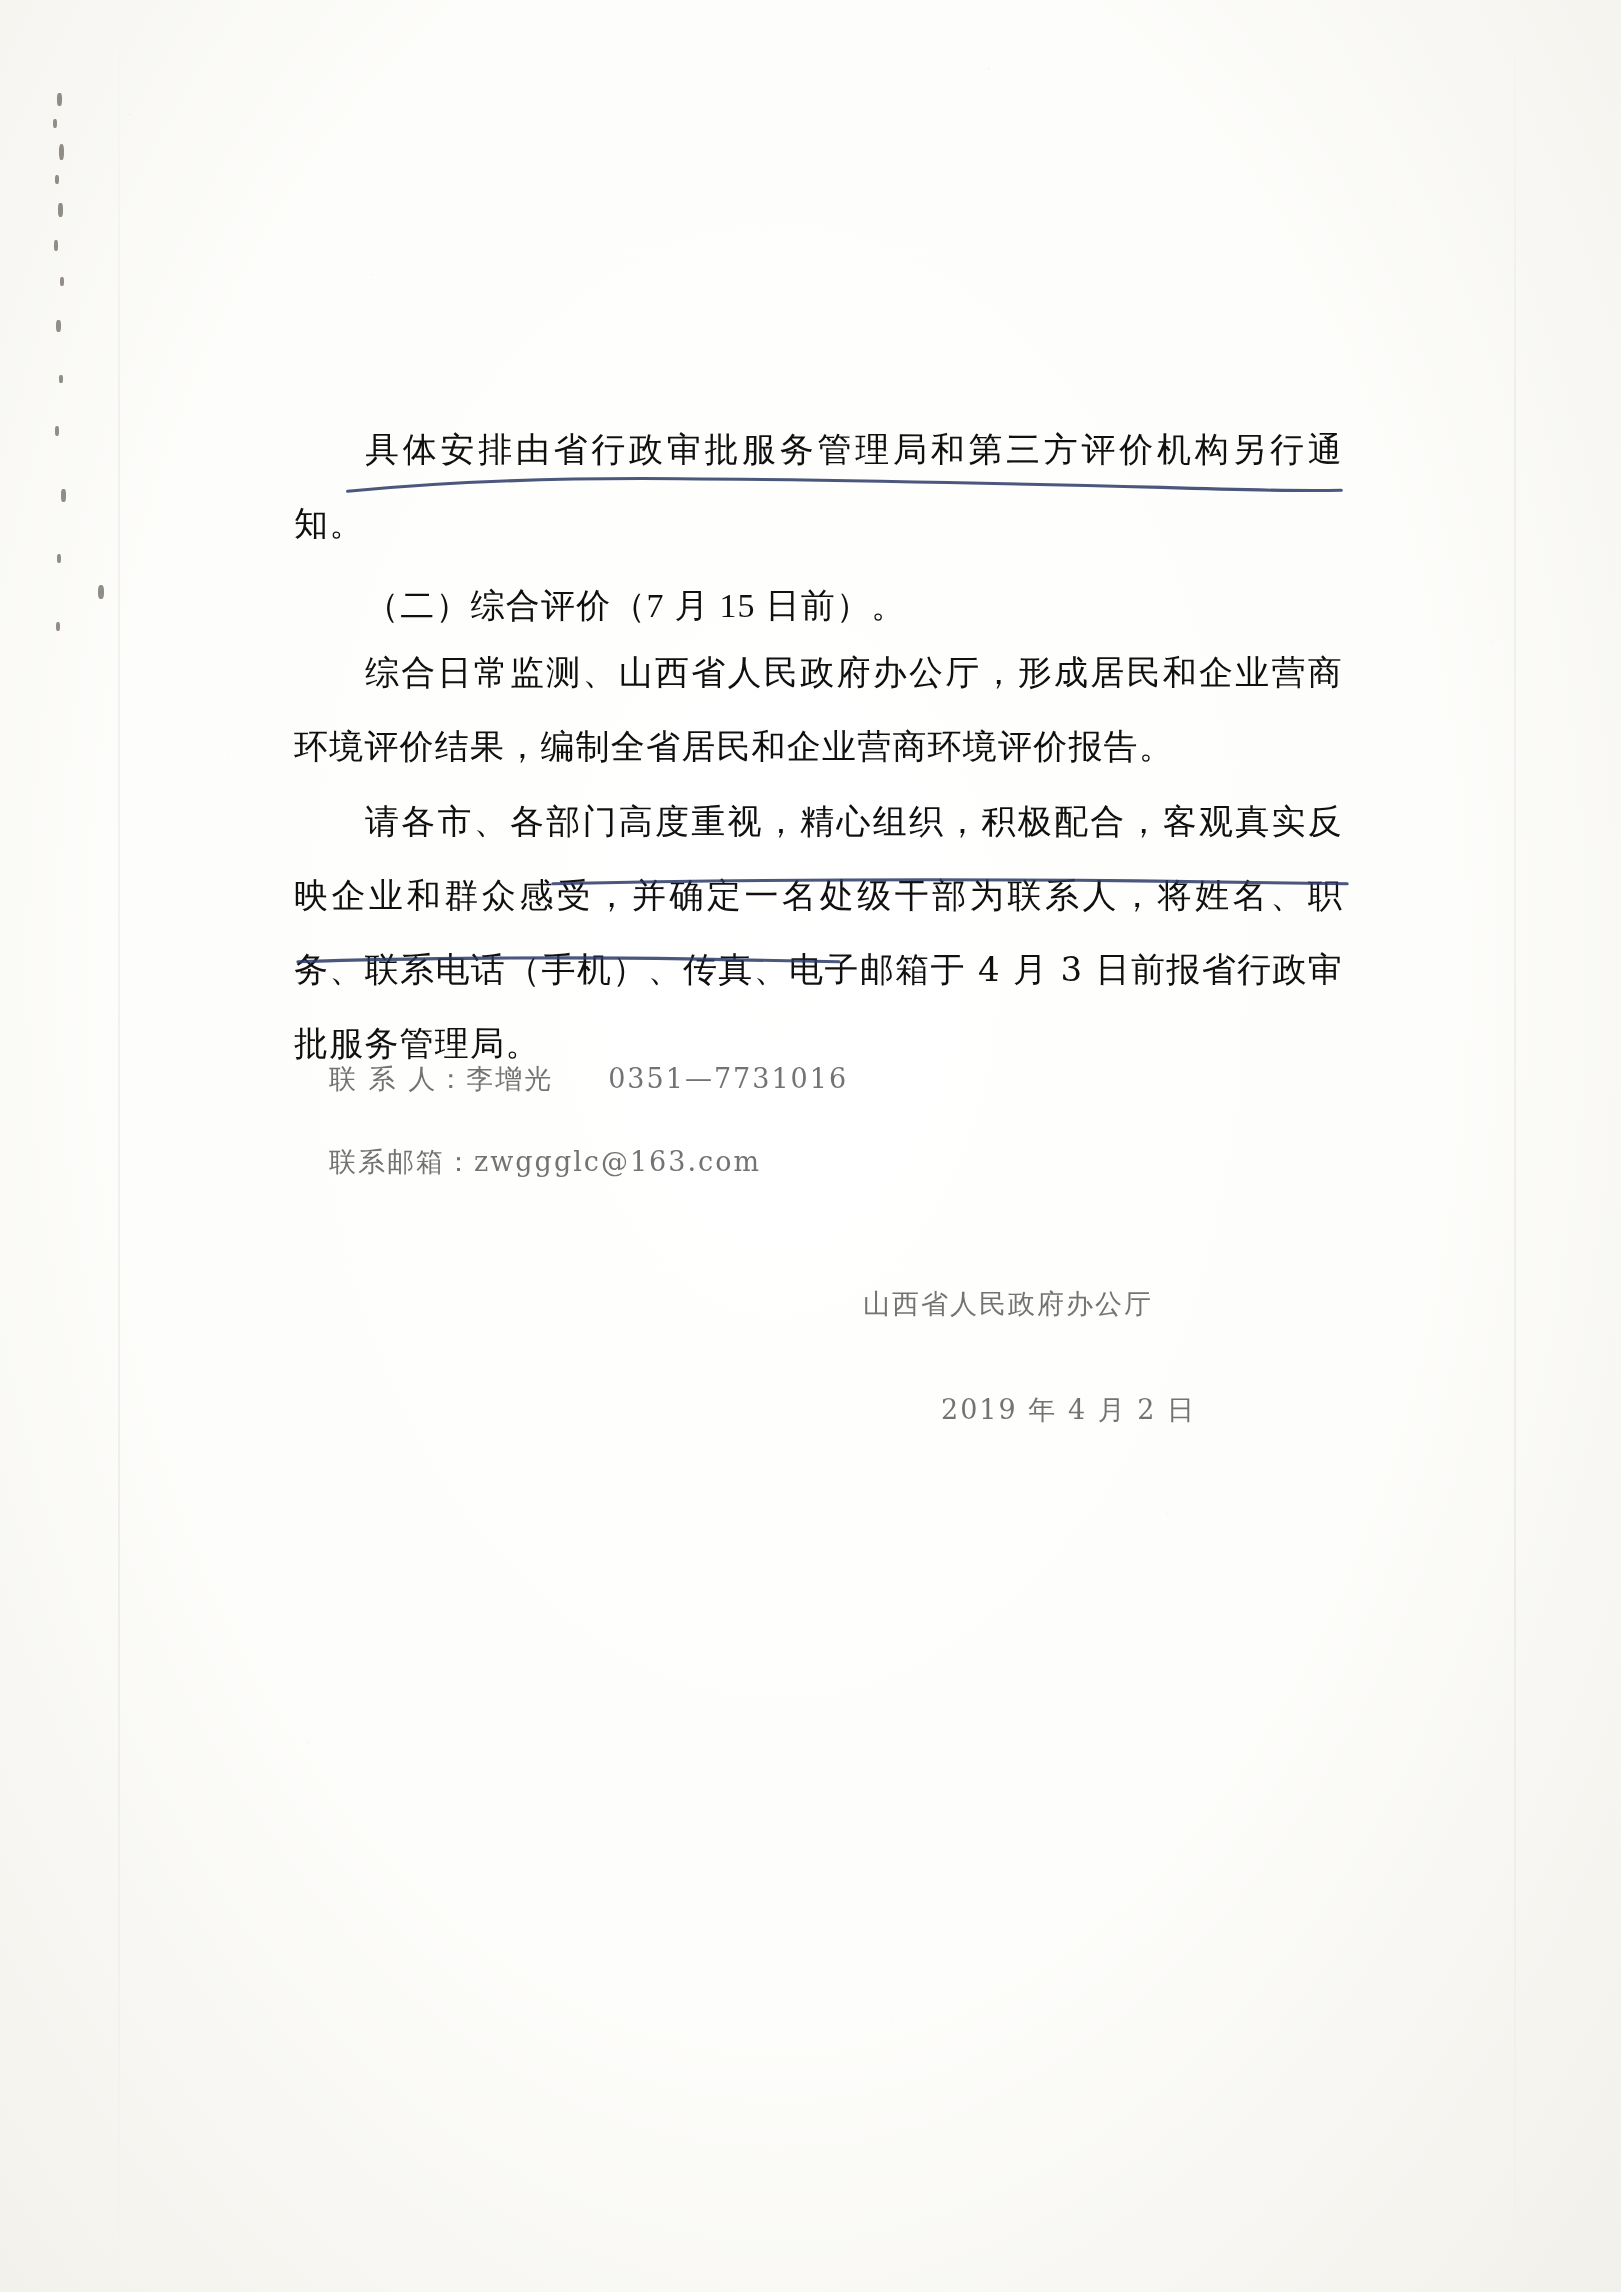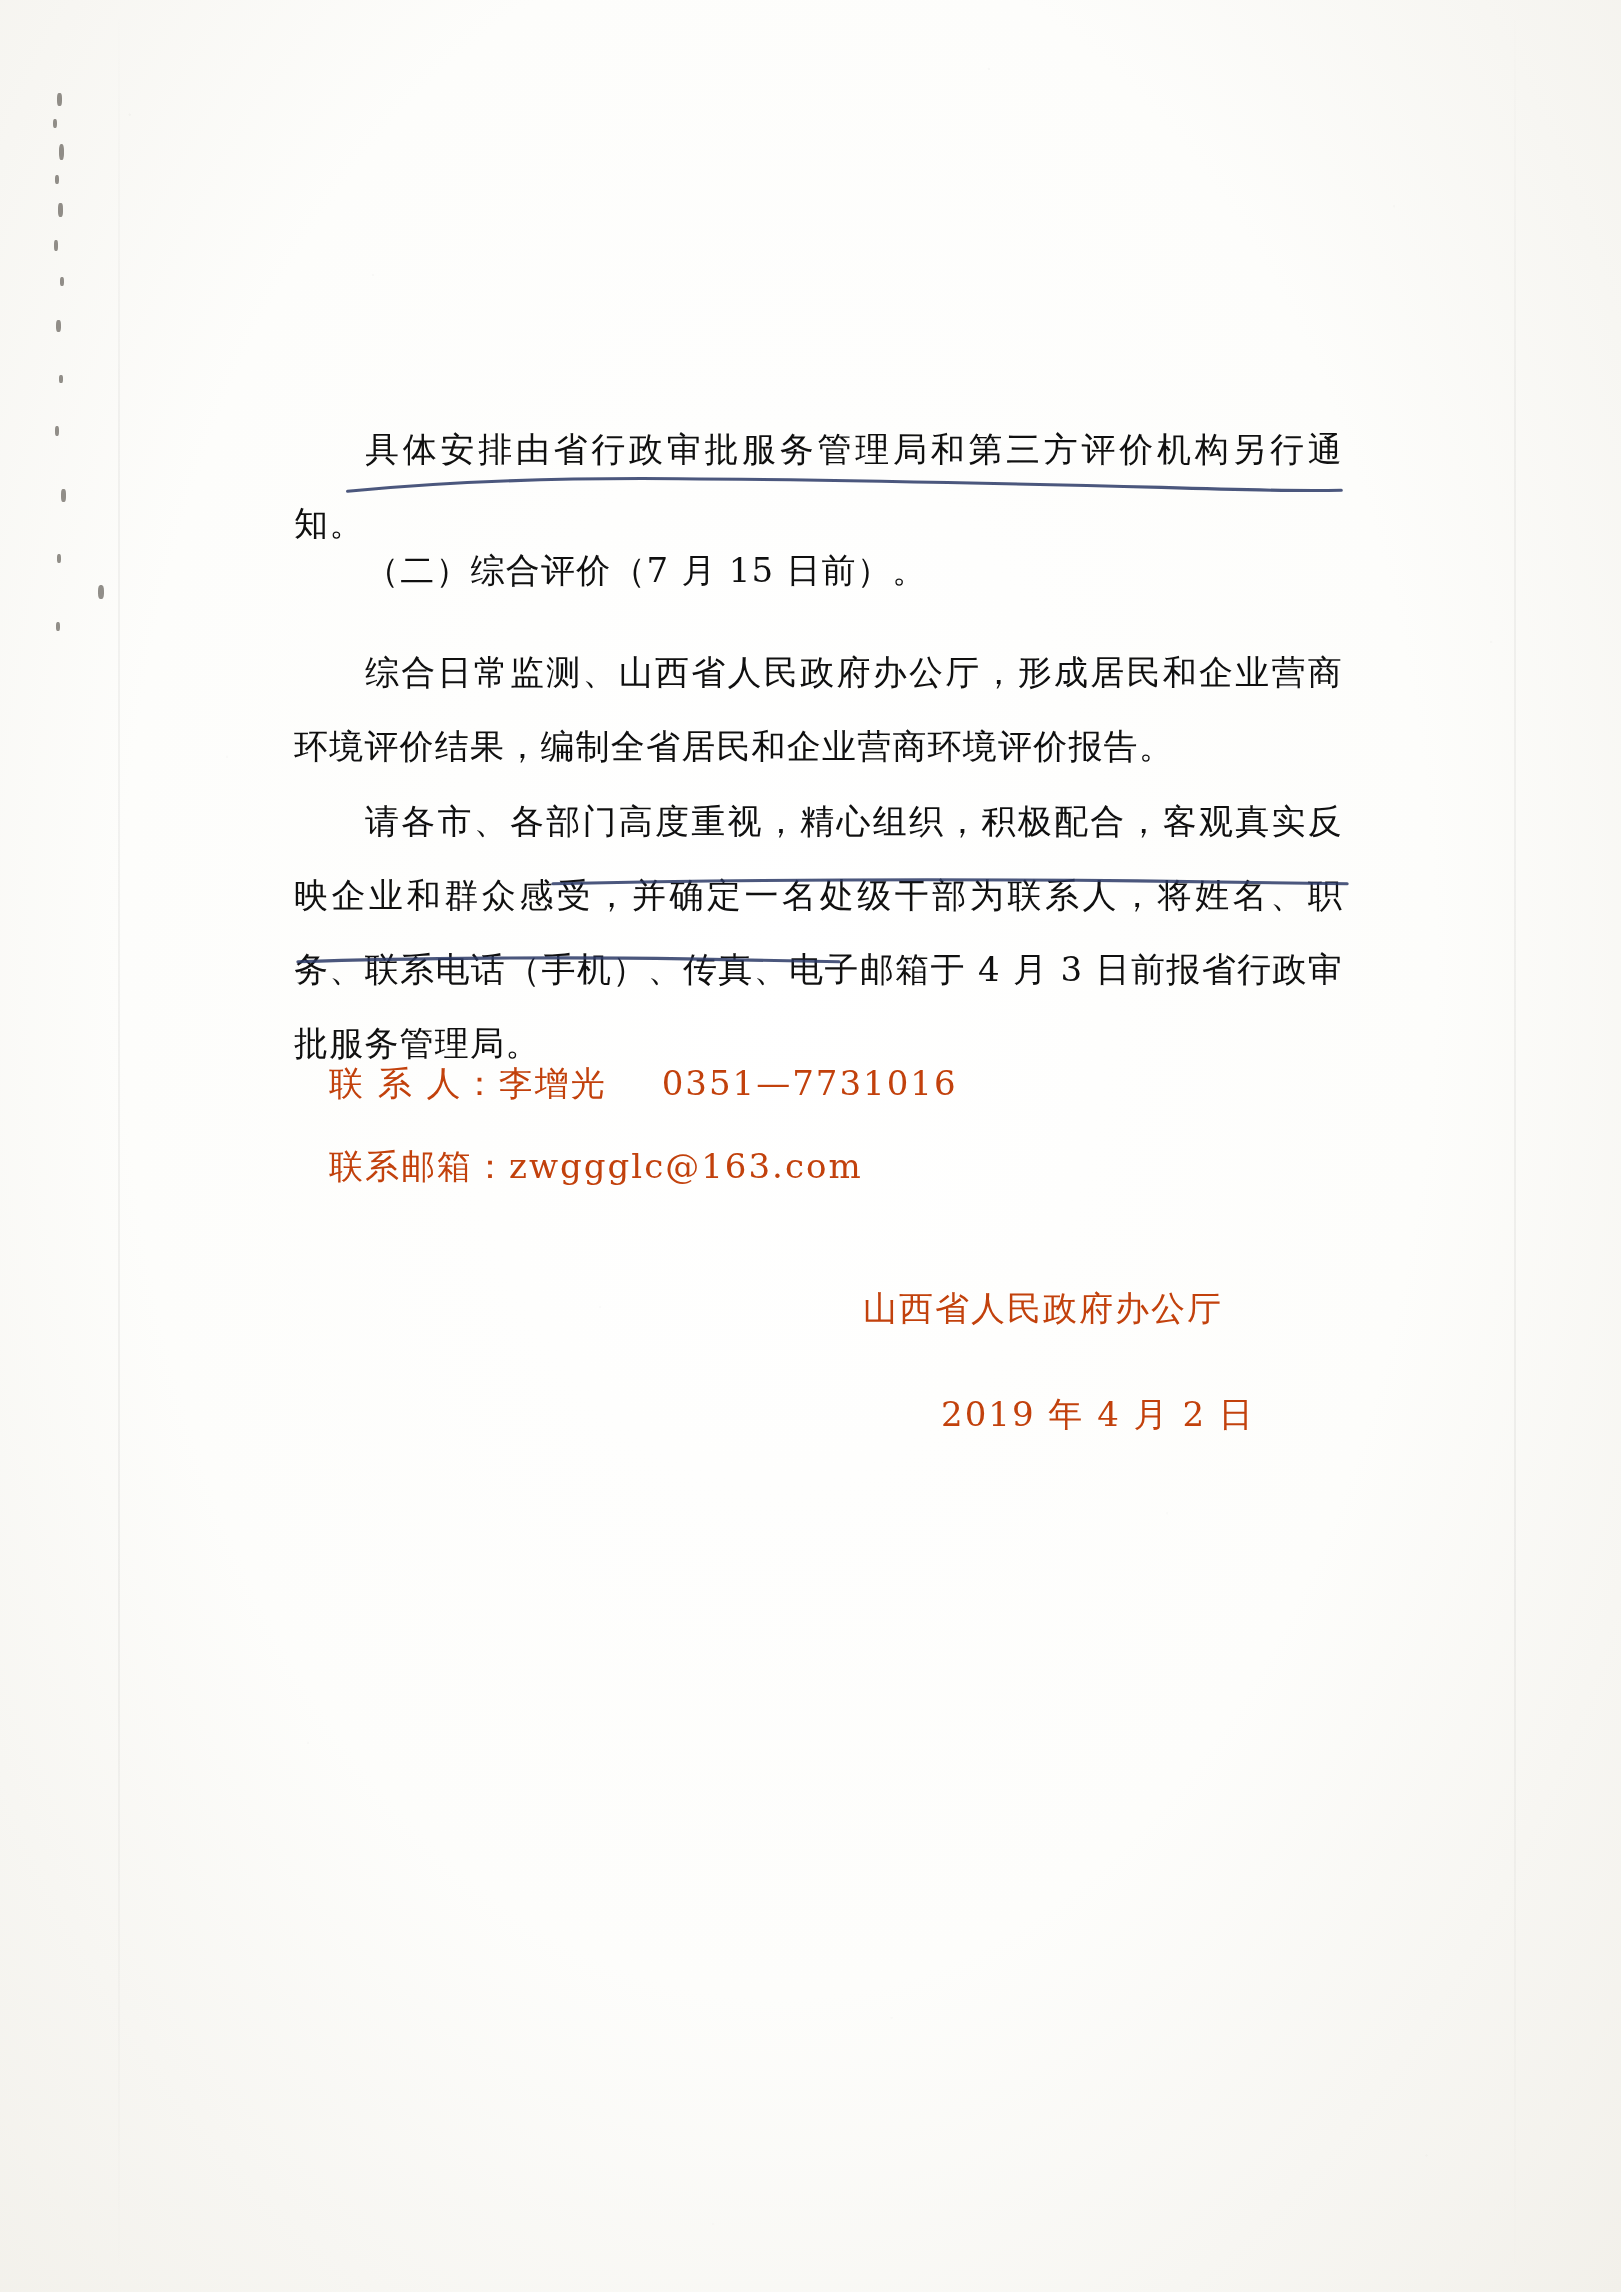--- a/index.html
+++ b/index.html
@@ -83,22 +83,22 @@
     width: 1049px;
     left: 294px;
     text-align: justify;
     text-justify: inter-character;
   }
 
   .indent { text-indent: 71px; }
 
   .sig {
     position: absolute;
-    color: #c2410c;
-    font-size: 34px;
+    color: #737373;
+    font-size: 27px;
     letter-spacing: 2px;
     white-space: nowrap;
   }
 
   
   .pen-line {
     position: absolute;
     pointer-events: none;
   }
   .pen-line svg { display: block; overflow: visible; }
@@ -141,21 +141,21 @@
   <i style="left:13.7px; top:396px; width:4.9px;  height:12.7px;"></i>
   <i style="left:9.8px; top:461px; width:3.9px;  height:8.8px;"></i>
   <i style="left:51px; top:492px; width:5.9px;  height:13.7px;"></i>
   <i style="left:8.8px;  top:529px; width:3.9px;  height:8.8px;"></i>
 </div>
 
 <div class="content">
 
   <div class="para body-text indent" style="top:412px;">具体安排由省行政审批服务管理局和第三方评价机构另行通知。</div>
 
-  <div class="para body-text indent" style="top:533px;">（二）综合评价（7 月 15 日前）。</div>
+  <div class="para body-text indent" style="top:569px;font-family:Liberation Serif, serif;">（二）综合评价（7 月 15 日前）。</div>
 
   <div class="para body-text indent" style="top:635px;">综合日常监测、山西省人民政府办公厅，形成居民和企业营商环境评价结果，编制全省居民和企业营商环境评价报告。</div>
 
   <div class="para body-text indent" style="top:784px;">请各市、各部门高度重视，精心组织，积极配合，客观真实反映企业和群众感受，并确定一名处级干部为联系人，将姓名、职务、联系电话（手机）、传真、电子邮箱于 4 月 3 日前报省行政审批服务管理局。</div>
 
   <div class="sig" style="left:329px; top:1061px;">
     <span>联 系 人：</span><span>李增光</span><span style="display:inline-block;width:55px;"></span><span>0351—7731016</span>
   </div>
 
   <div class="sig" style="left:329px; top:1129px;margin-top:15px;">

